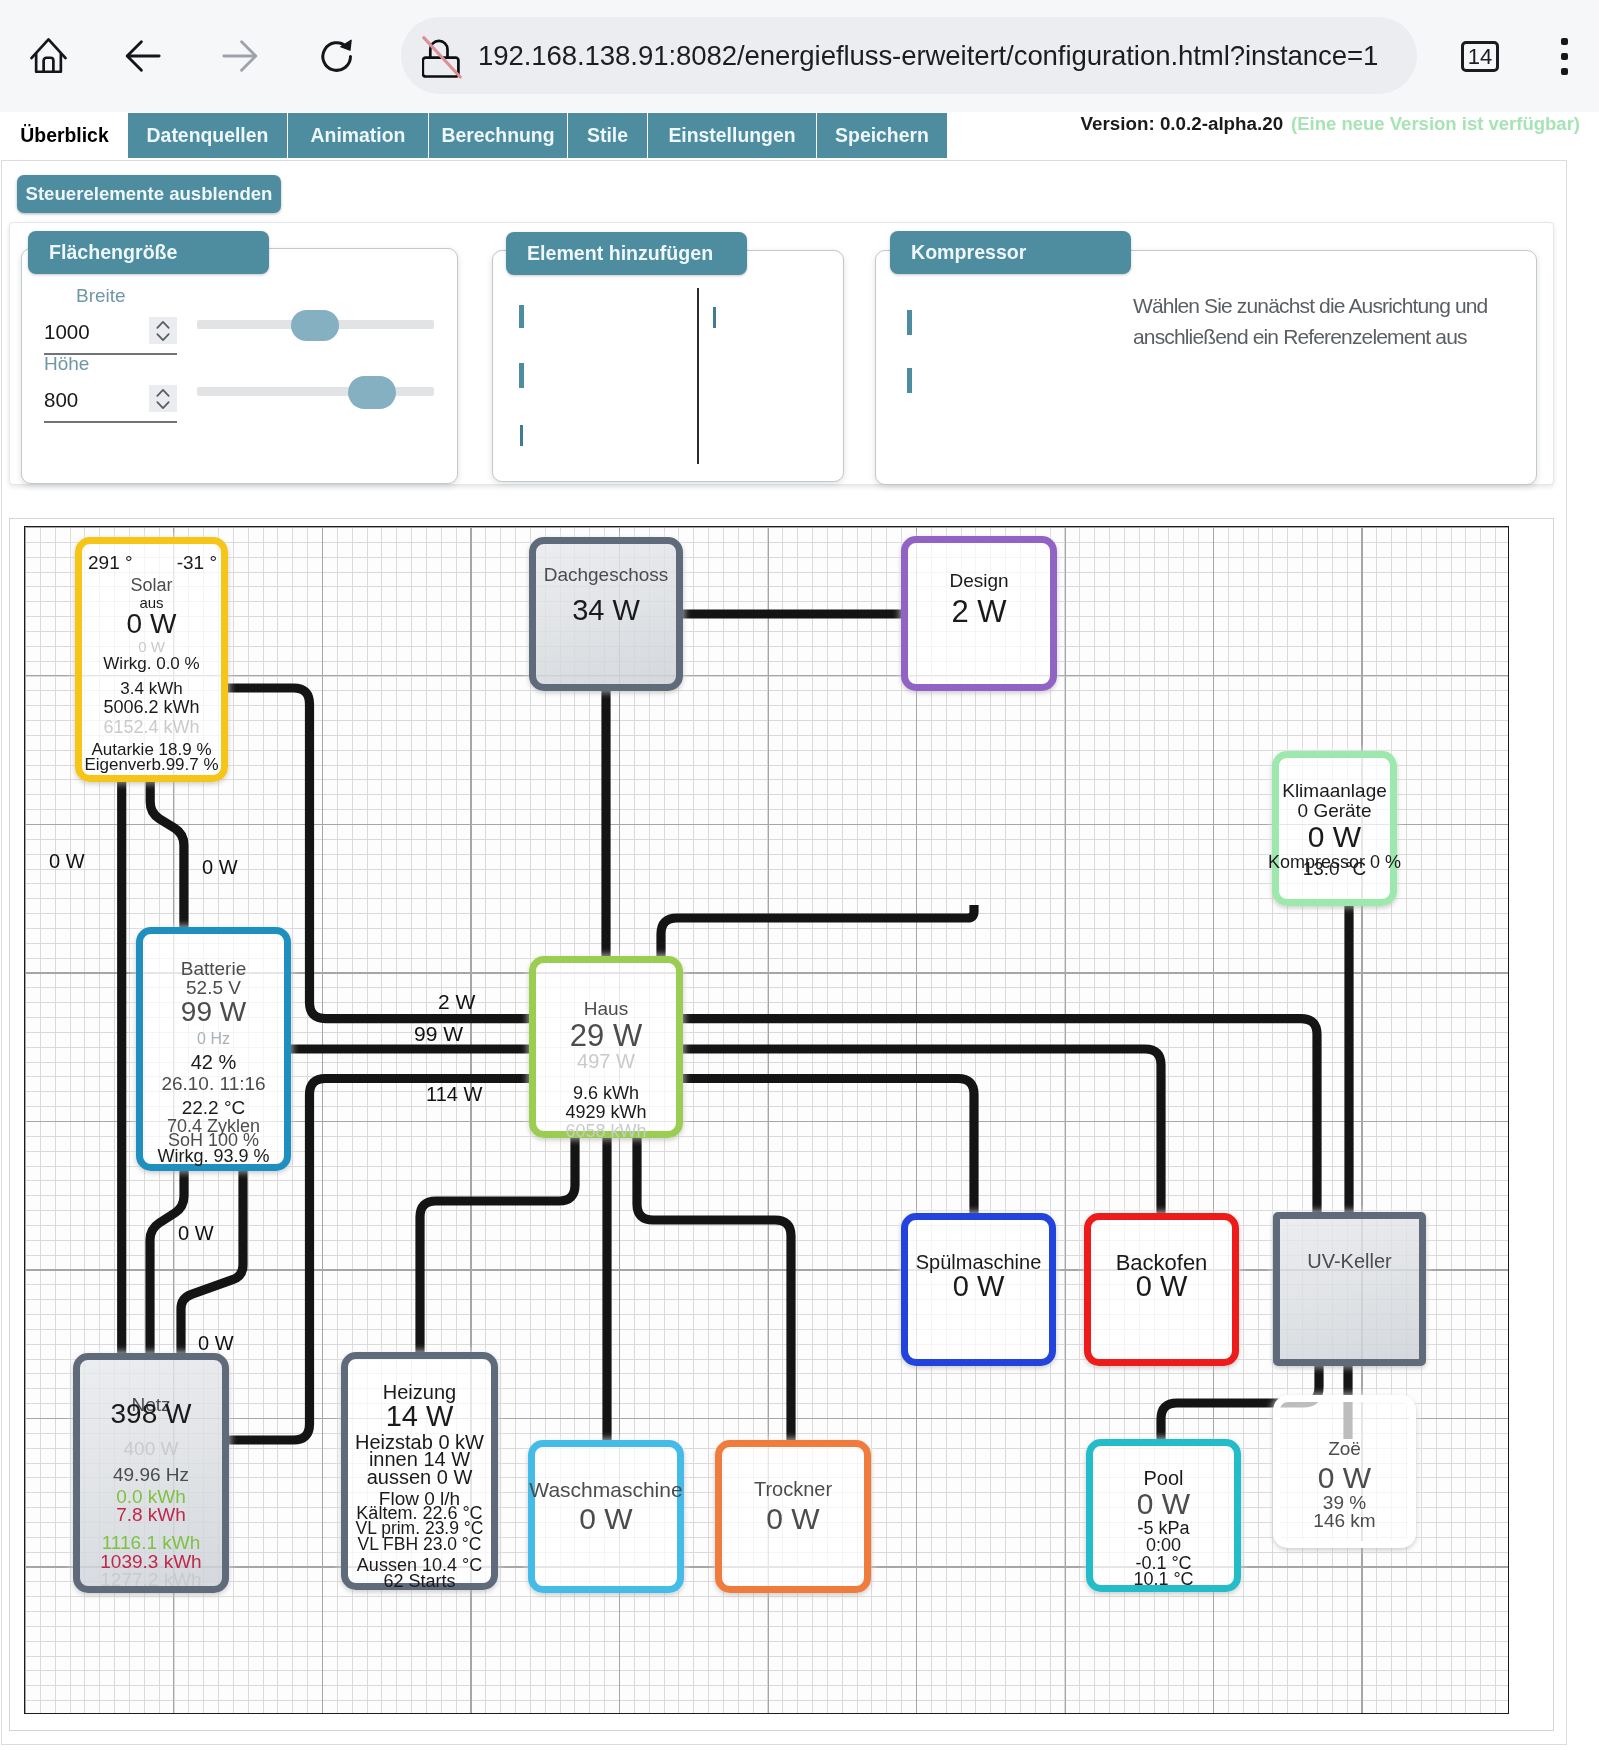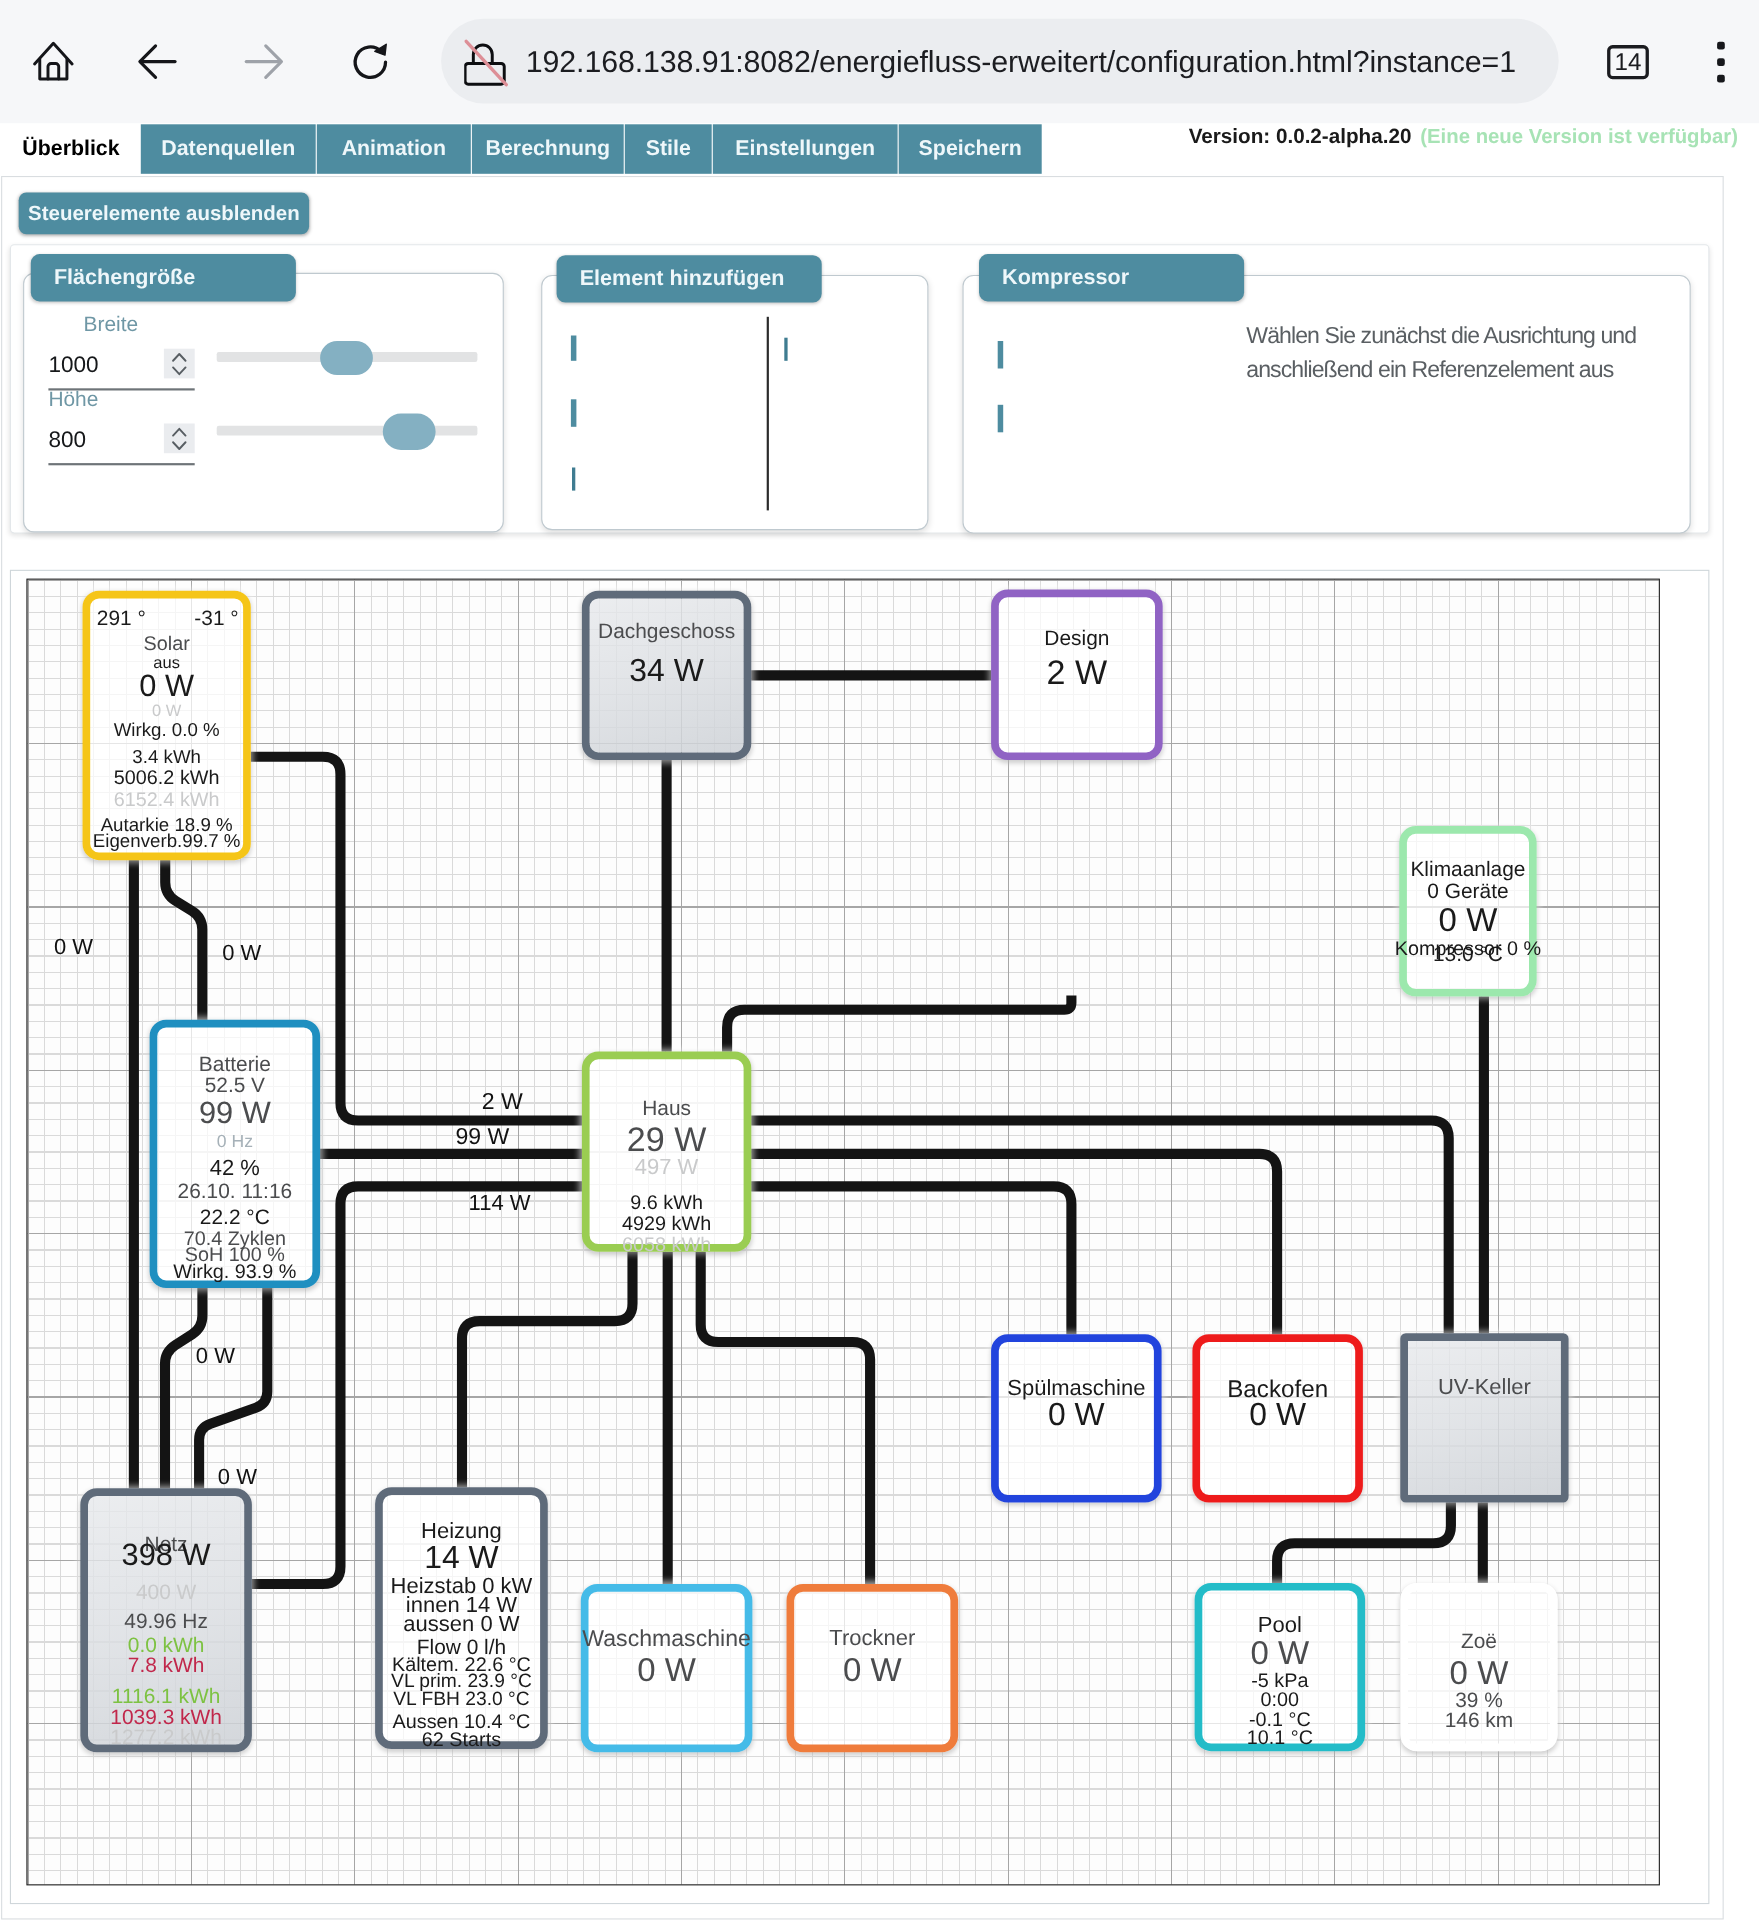--- a/index.html
+++ b/index.html
@@ -272,21 +272,21 @@
       <div class="ln" style="font-size: 20px; line-height: 20px; top: 32.3px; color: rgb(75, 76, 78);">UV-Keller</div>
     </div>
     <div class="node" style="left: 1061px; top: 912px; width: 155px; height: 153px; border: 7px solid rgb(35, 188, 200); border-radius: 15px; background: rgba(255, 255, 255, 0.72);">
       <div class="ln" style="font-size: 20px; line-height: 20px; top: 21.7px; color: rgb(26, 26, 26);">Pool</div>
       <div class="ln" style="font-size: 30px; line-height: 30px; top: 42.6px; color: rgb(75, 76, 78);">0 W</div>
       <div class="ln" style="font-size: 18px; line-height: 18px; top: 73.1px; color: rgb(26, 26, 26);">-5 kPa</div>
       <div class="ln" style="font-size: 18px; line-height: 18px; top: 90.4px; color: rgb(26, 26, 26);">0:00</div>
       <div class="ln" style="font-size: 18px; line-height: 18px; top: 107.5px; color: rgb(26, 26, 26);">-0.1 °C</div>
       <div class="ln" style="font-size: 18px; line-height: 18px; top: 124.1px; color: rgb(26, 26, 26);">10.1 °C</div>
     </div>
-    <div class="node" style="left: 1248px; top: 912px; width: 143px; height: 153px; border: 7px solid rgb(255, 255, 255); border-radius: 15px; background: rgba(255, 255, 255, 0.72);">
+    <div class="node" style="left: 1248px; top: 868px; width: 143px; height: 153px; border: 7px solid rgb(255, 255, 255); border-radius: 15px; background: rgba(255, 255, 255, 0.72);">
       <div class="ln" style="font-size: 19px; line-height: 19px; top: 37.3px; color: rgb(75, 76, 78);">Zoë</div>
       <div class="ln" style="font-size: 30px; line-height: 30px; top: 60.5px; color: rgb(75, 76, 78);">0 W</div>
       <div class="ln" style="font-size: 19px; line-height: 19px; top: 90.8px; color: rgb(75, 76, 78);">39 %</div>
       <div class="ln" style="font-size: 19px; line-height: 19px; top: 108.6px; color: rgb(75, 76, 78);">146 km</div>
     </div>
     <div class="wlab" style="left: 24px; top: 324px; font-size: 20px; line-height: 20px;">0 W</div>
     <div class="wlab" style="left: 177px; top: 330px; font-size: 20px; line-height: 20px;">0 W</div>
     <div class="wlab" style="left: 153px; top: 696px; font-size: 20px; line-height: 20px;">0 W</div>
     <div class="wlab" style="left: 173px; top: 806px; font-size: 20px; line-height: 20px;">0 W</div>
     <div class="wlab" style="left: 413px; top: 464px; font-size: 21px; line-height: 21px;">2 W</div>

